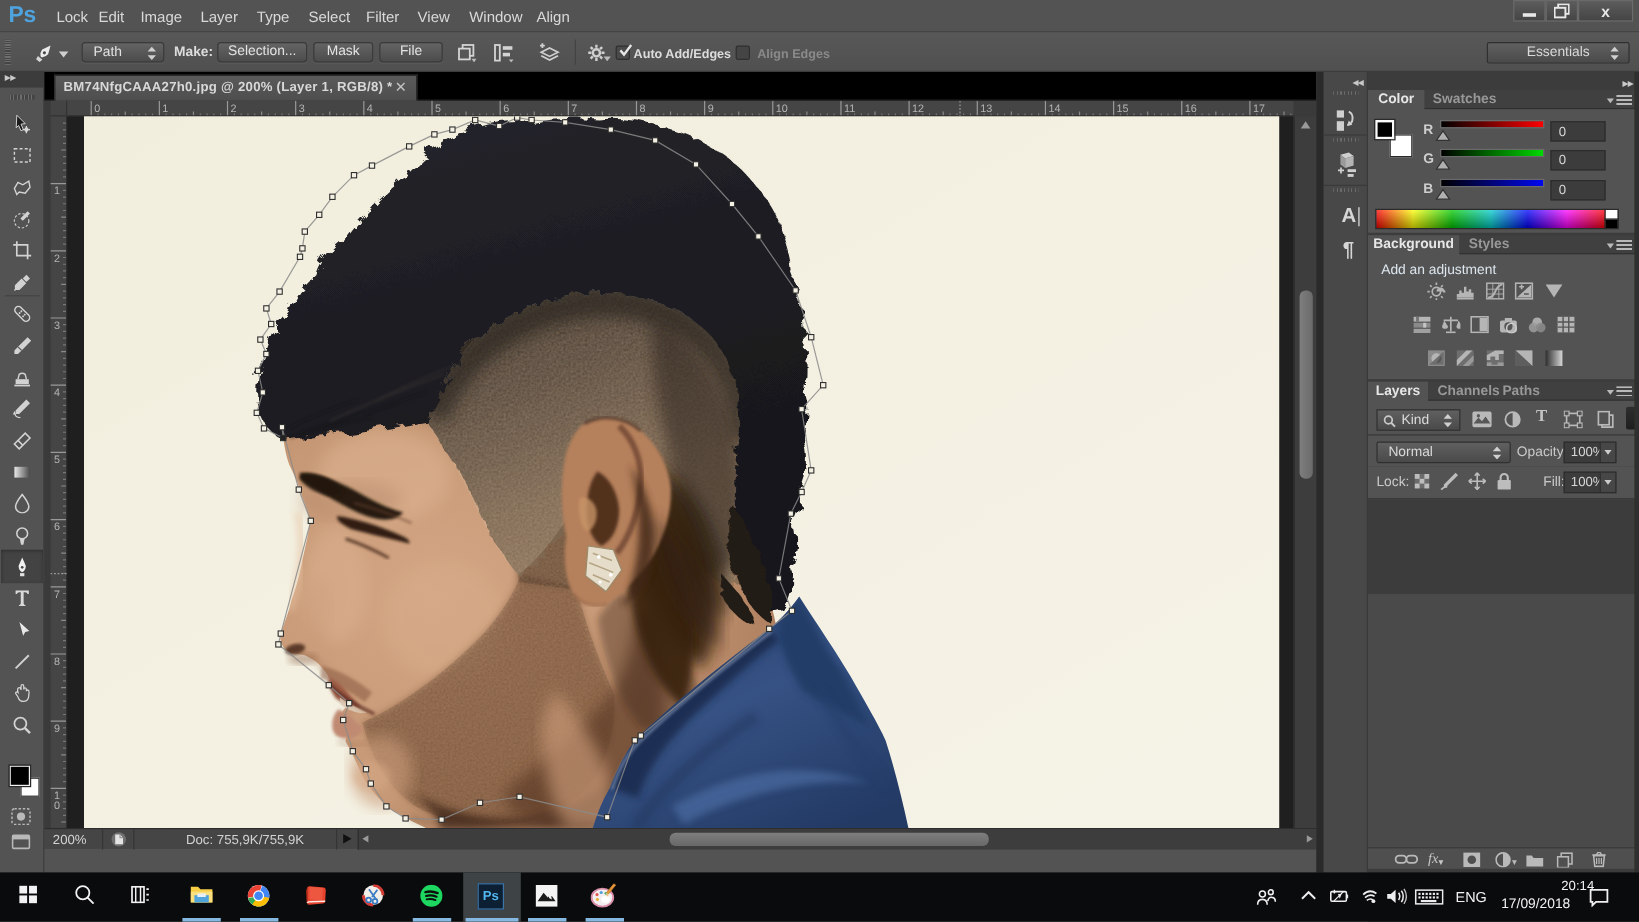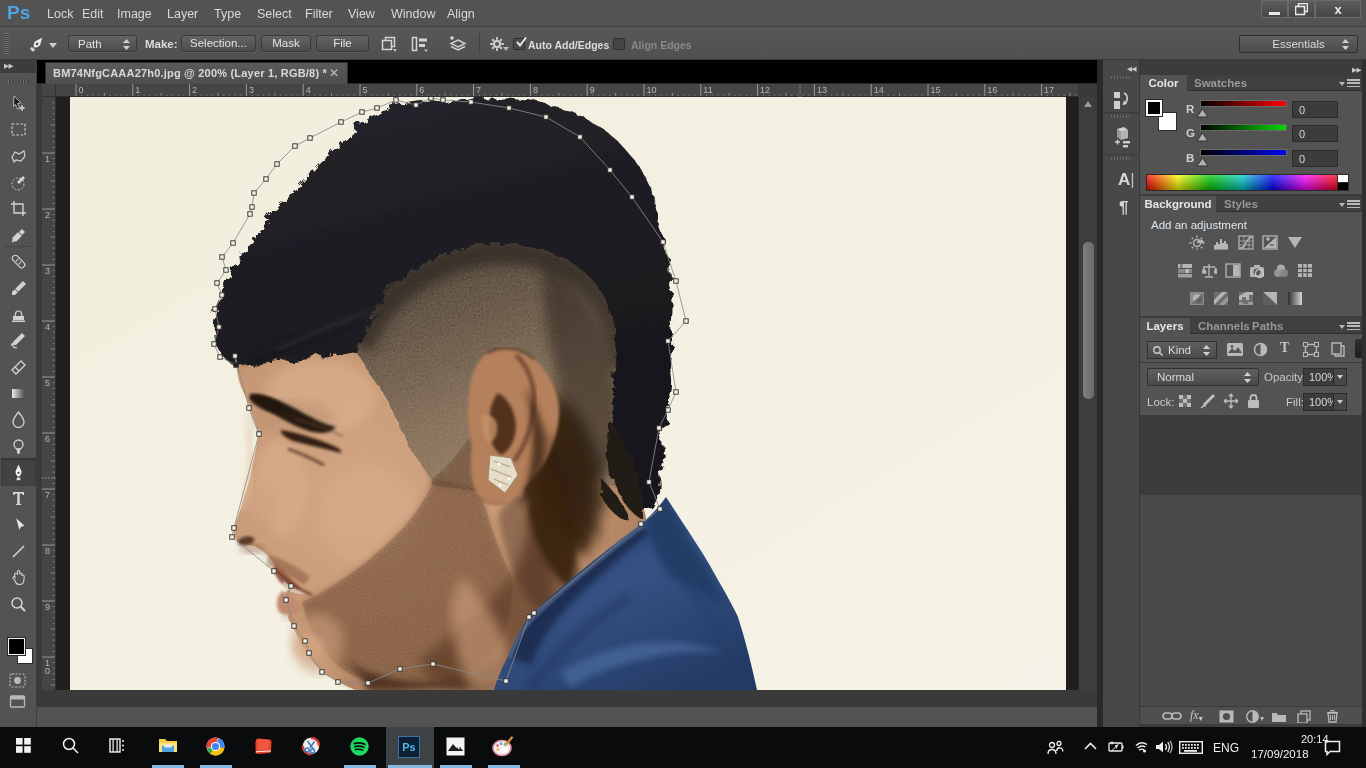--- a/index.html
+++ b/index.html
@@ -497,20 +497,38 @@
           <rect x="149.8" y="195.8" width="4.4" height="4.4" fill="#f4f1e4" stroke="#2c2c2c" stroke-width="0.9"></rect>
           <rect x="142.8" y="209.8" width="4.4" height="4.4" fill="#f4f1e4" stroke="#2c2c2c" stroke-width="0.9"></rect>
           <rect x="146.8" y="227.8" width="4.4" height="4.4" fill="#f4f1e4" stroke="#2c2c2c" stroke-width="0.9"></rect>
           <rect x="141.8" y="244.8" width="4.4" height="4.4" fill="#f4f1e4" stroke="#2c2c2c" stroke-width="0.9"></rect>
           <rect x="147.8" y="257.8" width="4.4" height="4.4" fill="#f4f1e4" stroke="#2c2c2c" stroke-width="0.9"></rect>
 </svg></div>
   <div class="abs" style="left:1041px;top:37px;width:19px;height:593px;background:#3d3d3d;border-left:1px solid #2b2b2b">
     <div class="abs" style="left:5px;top:4px;width:0;height:0;border-left:4.5px solid transparent;border-right:4.5px solid transparent;border-bottom:6px solid #9a9a9a"></div>
     <div class="abs" style="left:3.5px;top:145px;width:11px;height:157px;background:linear-gradient(90deg,#7e7e7e,#6a6a6a);border-radius:5px"></div>
   </div>
+  <div class="abs" style="left:0;top:630px;width:1060px;height:17px;background:#454545;border-top:1px solid #2d2d2d">
+    <div class="abs" style="left:7px;top:3px;color:#d2d2d2;font-size:11px">200%</div>
+    <div class="abs" style="left:48px;top:0px;width:1px;height:17px;background:#353535"></div>
+    <svg class="abs" style="left:55px;top:2px" width="14" height="13" viewBox="0 0 14 13">
+          <circle cx="7" cy="6.5" r="6" fill="#6e6e6e"></circle>
+          <path d="M4 2.5 h4 l2.5 2.5 v5.5 h-6.5 Z" fill="#e4e4e4"></path>
+          <path d="M8 2.5 v2.5 h2.5" fill="none" stroke="#999" stroke-width="1"></path>
+        </svg>
+    <div class="abs" style="left:74px;top:0px;width:1px;height:17px;background:#353535"></div>
+    <div class="abs" style="left:118px;top:3px;color:#d2d2d2;font-size:11px">Doc: 755,9K/755,9K</div>
+    <div class="abs" style="left:243px;top:0px;width:1px;height:17px;background:#353535"></div>
+    <div class="abs" style="left:249px;top:4px;width:0;height:0;border-top:4.5px solid transparent;border-bottom:4.5px solid transparent;border-left:7px solid #111"></div>
+    <div class="abs" style="left:261px;top:0;width:799px;height:17px;background:#3d3d3d;border-left:1px solid #2d2d2d">
+      <div class="abs" style="left:3px;top:5px;width:0;height:0;border-top:3.5px solid transparent;border-bottom:3.5px solid transparent;border-right:5px solid #9a9a9a"></div>
+      <div class="abs" style="left:259px;top:2.5px;width:266px;height:11px;background:linear-gradient(#7e7e7e,#686868);border-radius:5px"></div>
+      <div class="abs" style="right:3px;top:5px;width:0;height:0;border-top:3.5px solid transparent;border-bottom:3.5px solid transparent;border-left:5px solid #9a9a9a"></div>
+    </div>
+  </div>
 </div>
 <div id="dock" class="abs">
   <div class="abs" style="left:0;top:0;width:6px;height:667px;background:#2a2a2a"></div>
   <div class="abs" style="left:6px;top:0;width:37px;height:667px;background:#484848;border-right:1px solid #393939">
     <div class="abs" style="left:24px;top:5px;color:#c9c9c9;font-size:6.5px;letter-spacing:-0.5px">◀◀</div>
     <div class="abs" style="left:8px;top:16px;width:21px;height:3px;background-image:repeating-linear-gradient(90deg,#6a6a6a 0 1px,#484848 1px 3px)"></div>
     <svg class="abs" style="left:9px;top:30px" width="19" height="20" viewBox="0 0 19 20">
           <rect x="2" y="2" width="6" height="6" fill="#cfcfcf"></rect>
           <rect x="2" y="11" width="6" height="8" fill="#cfcfcf"></rect>
           <path d="M12 3 Q16 5 15 10 Q14.5 13 11 14" fill="none" stroke="#cfcfcf" stroke-width="1.6"></path>

